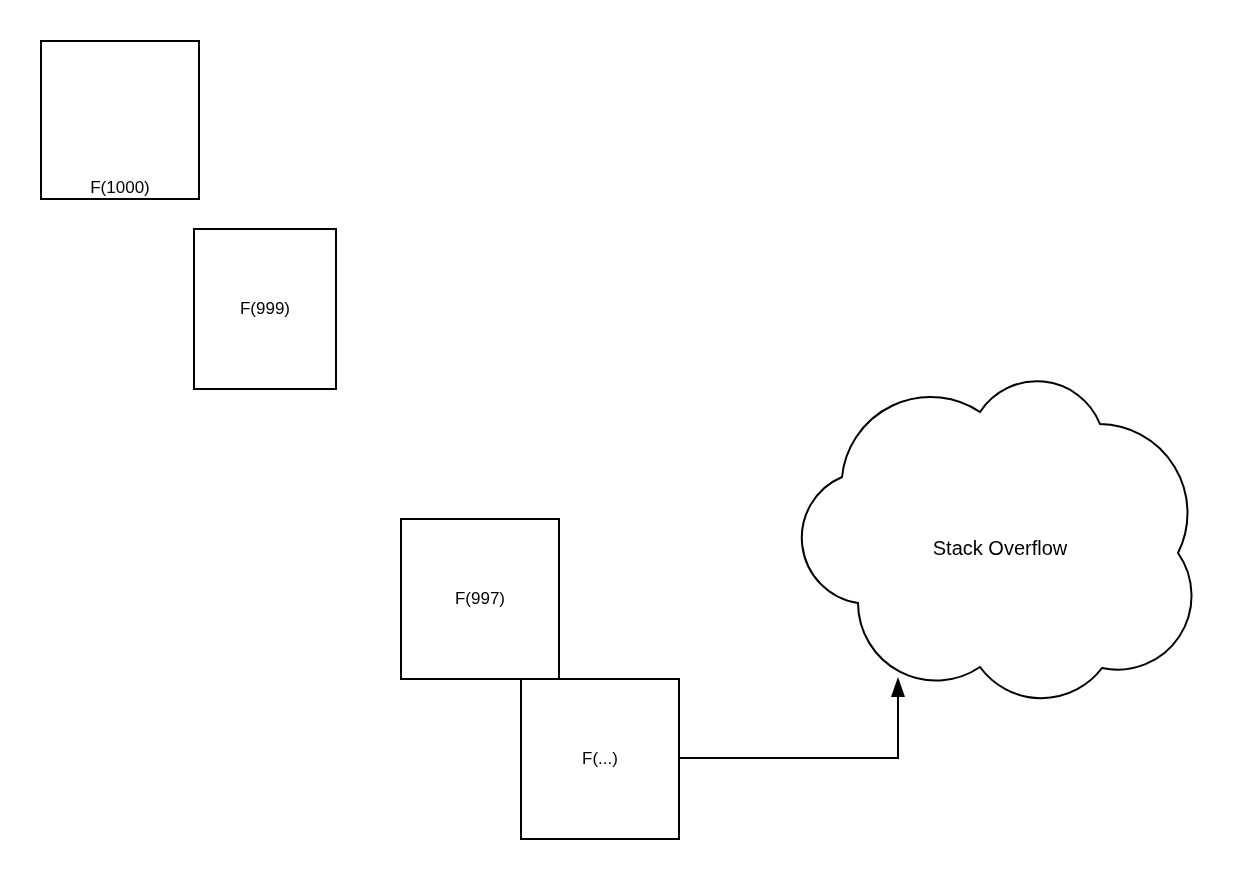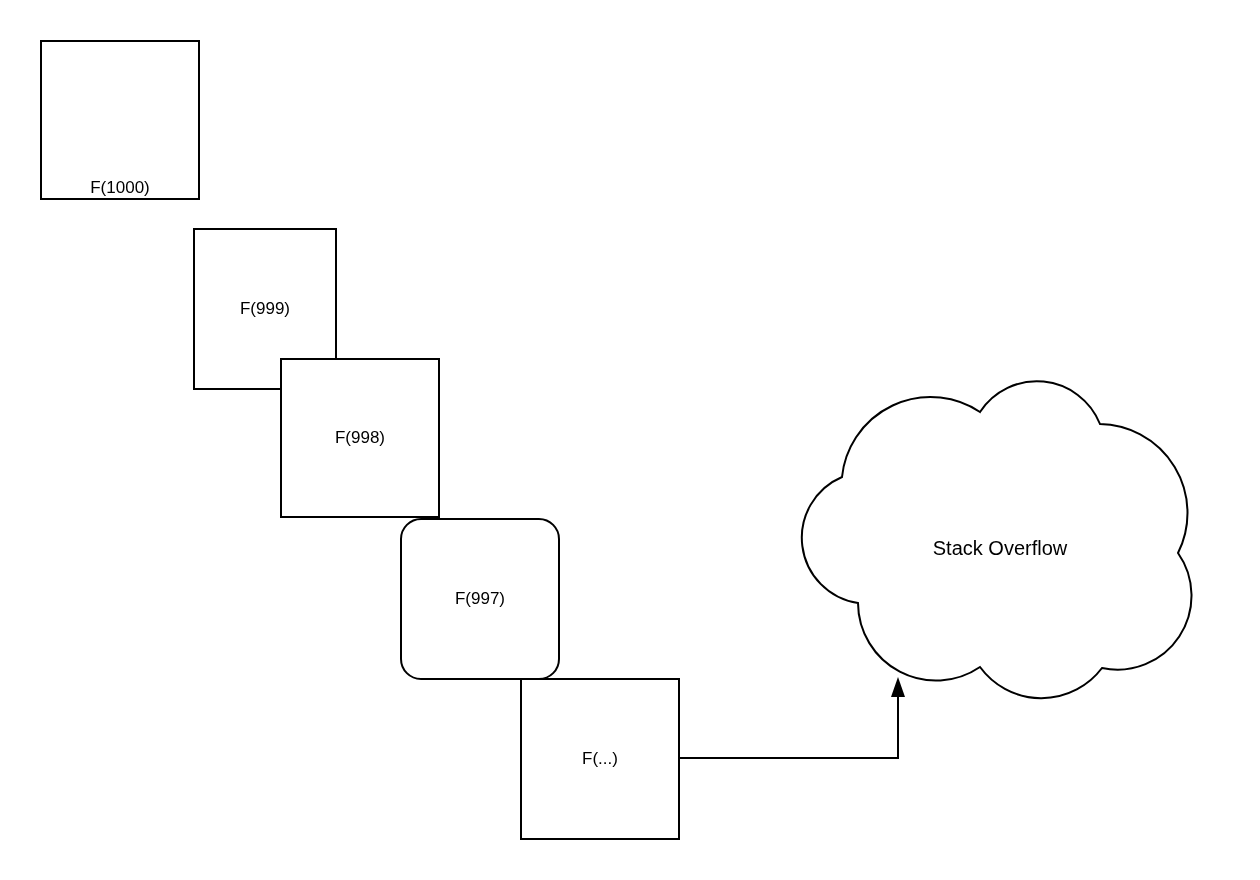--- a/index.html
+++ b/index.html
@@ -72,25 +72,22 @@
   </svg>
 
   <div class="frame" style="left:40px; top:40px; width:160px; height:160px;align-items:flex-end;">
     <span class="frame-label">F(1000)</span>
   </div>
 
   <div class="frame" style="left:193px; top:198px; width:144px; height:162px;margin-top:30px;">
     <span class="frame-label">F(999)</span>
   </div>
 
-  <div class="frame" style="left:280px; top:358px; width:160px; height:160px;">
-    <span class="frame-label">F(998)</span>
-  </div>
 
-  <div class="frame" style="left:400px; top:518px; width:160px; height:162px;border-radius:21px;">
+  <div class="frame" style="left:400px; top:518px; width:160px; height:162px;">
     <span class="frame-label">F(997)</span>
   </div>
 
   <div class="frame" style="left:520px; top:678px; width:160px; height:162px;">
     <span class="frame-label">F(...)</span>
   </div>
 
   <div class="cloud-label" style="left:850px; top:530px; width:300px; height:36px;">Stack Overflow</div>
 
 </div>

